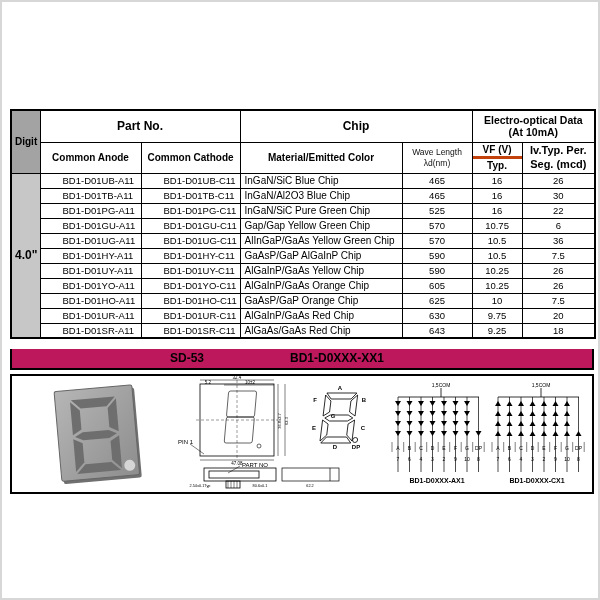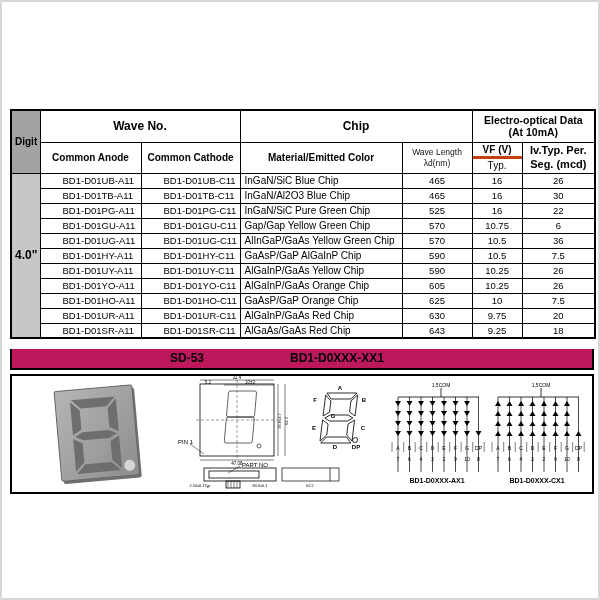--- a/index.html
+++ b/index.html
@@ -9,21 +9,21 @@
   
   table.spec{position:absolute;left:8px;top:107px;width:584px;border-collapse:collapse;table-layout:fixed;border:2px solid #000;}
   table.spec th,table.spec td{border:1px solid #000;padding:0 3px;box-sizing:border-box;overflow:hidden;white-space:nowrap;}
   th.digit-hdr{background:#a3a3a3;font-size:10px;font-weight:bold;white-space:pre-line;line-height:1.15;text-align:center;}
   th.h1{font-size:12px;font-weight:bold;height:32px;text-align:center;}
   th.h1.eo{font-size:10.5px;white-space:pre-line;line-height:1.15;}
   th.h2{font-size:10px;font-weight:bold;height:28px;text-align:center;}
   th.h2.wl{font-weight:normal;font-size:8.5px;line-height:1.2;color:#111;}
   th.h2.vfcell{padding:0;}
   .vf-top{font-size:10px;font-weight:bold;height:13px;border-bottom:3px solid #c2410c;display:flex;align-items:center;justify-content:center;}
-  .vf-bot{font-size:10px;font-weight:normal;height:14px;display:flex;align-items:center;justify-content:center;}
+  .vf-bot{font-size:10px;font-weight:bold;height:14px;display:flex;align-items:center;justify-content:center;}
   th.h2.iv{white-space:pre-line;line-height:1.2;font-size:11px;}
   td.digit-val{background:#c7c7c7;font-size:12px;font-weight:bold;text-align:center;}
   tbody td{height:15px;font-size:9.5px;}
   tbody td.col-common_anode,tbody td.col-common_cathode{padding-left:22px;text-align:left;}
   tbody td.col-material{padding-left:4px;text-align:left;font-size:10px;}
   tbody td.col-wave_length,tbody td.col-vf_typ,tbody td.col-iv_typ{text-align:center;}
 
   
   .footer-bar{position:absolute;left:8px;top:347px;width:584px;height:21px;background:#be185d;border:2px solid #000;border-top:none;box-sizing:border-box;}
   .footer-bar span{position:absolute;top:2px;font-size:12px;font-weight:bold;}
@@ -47,21 +47,21 @@
         <col style="width:99px">
       <col style="width:162px">
         <col style="width:70px">
         <col style="width:50px">
         <col style="width:73px">
     </colgroup>
     <thead>
       <tr>
         <th rowspan="2" class="digit-hdr">Digit
 Size</th>
-        <th colspan="2" class="h1">Wave No.</th>
+        <th colspan="2" class="h1">Part No.</th>
         <th colspan="2" class="h1">Chip</th>
         <th colspan="2" class="h1 eo">Electro-optical Data
 (At 10mA)</th>
       </tr>
       <tr>
         <th class="h2">Common Anode</th>
         <th class="h2">Common Cathode</th>
         <th class="h2">Material/Emitted Color</th>
         <th class="h2 wl">
           <div>Wave Length</div>

